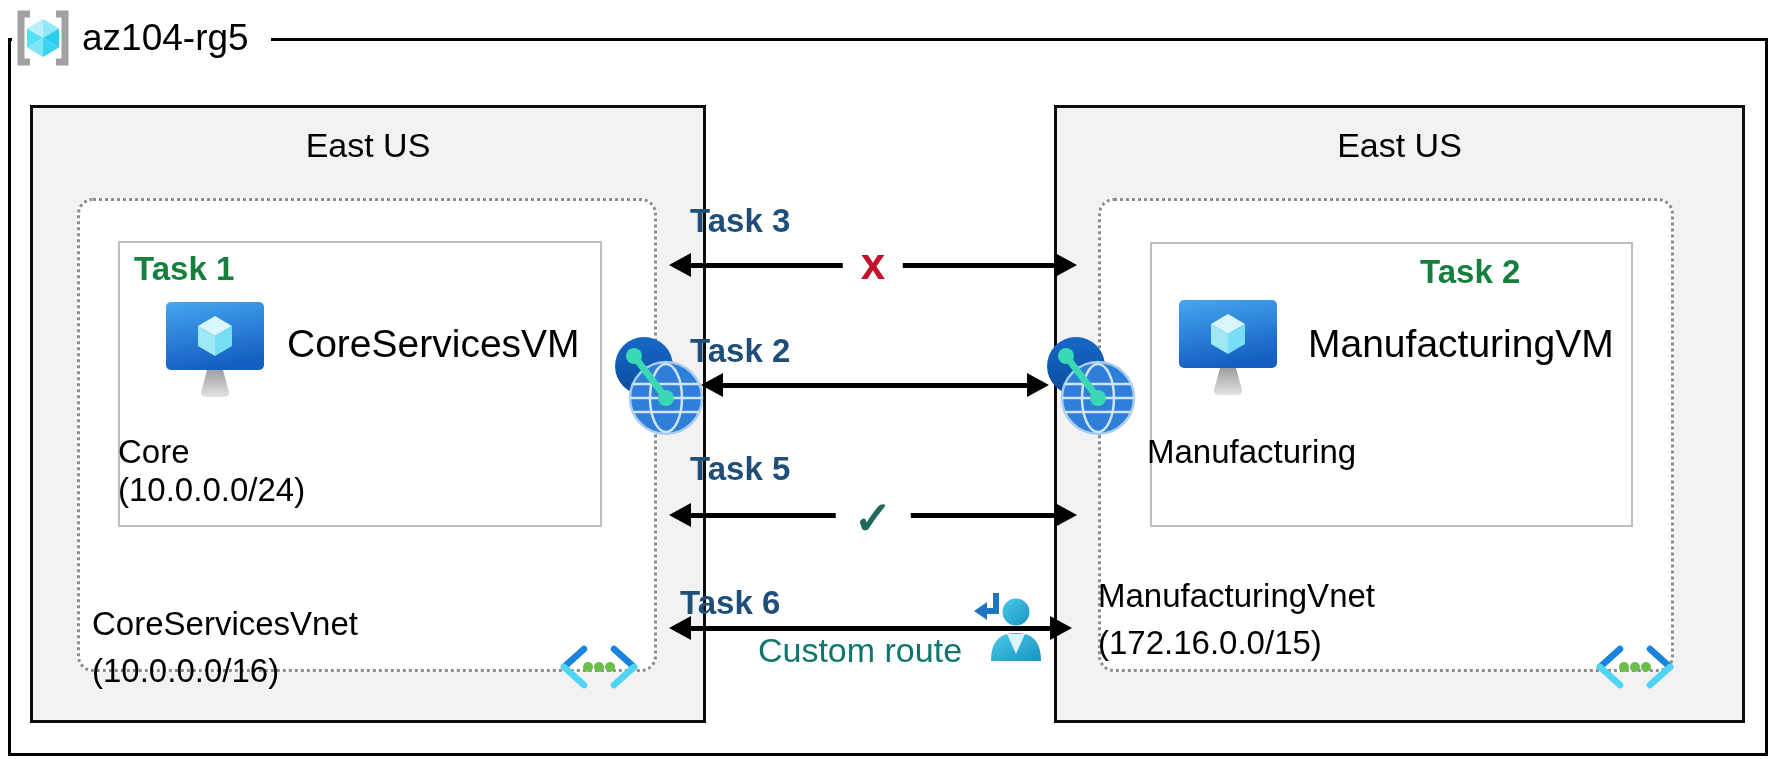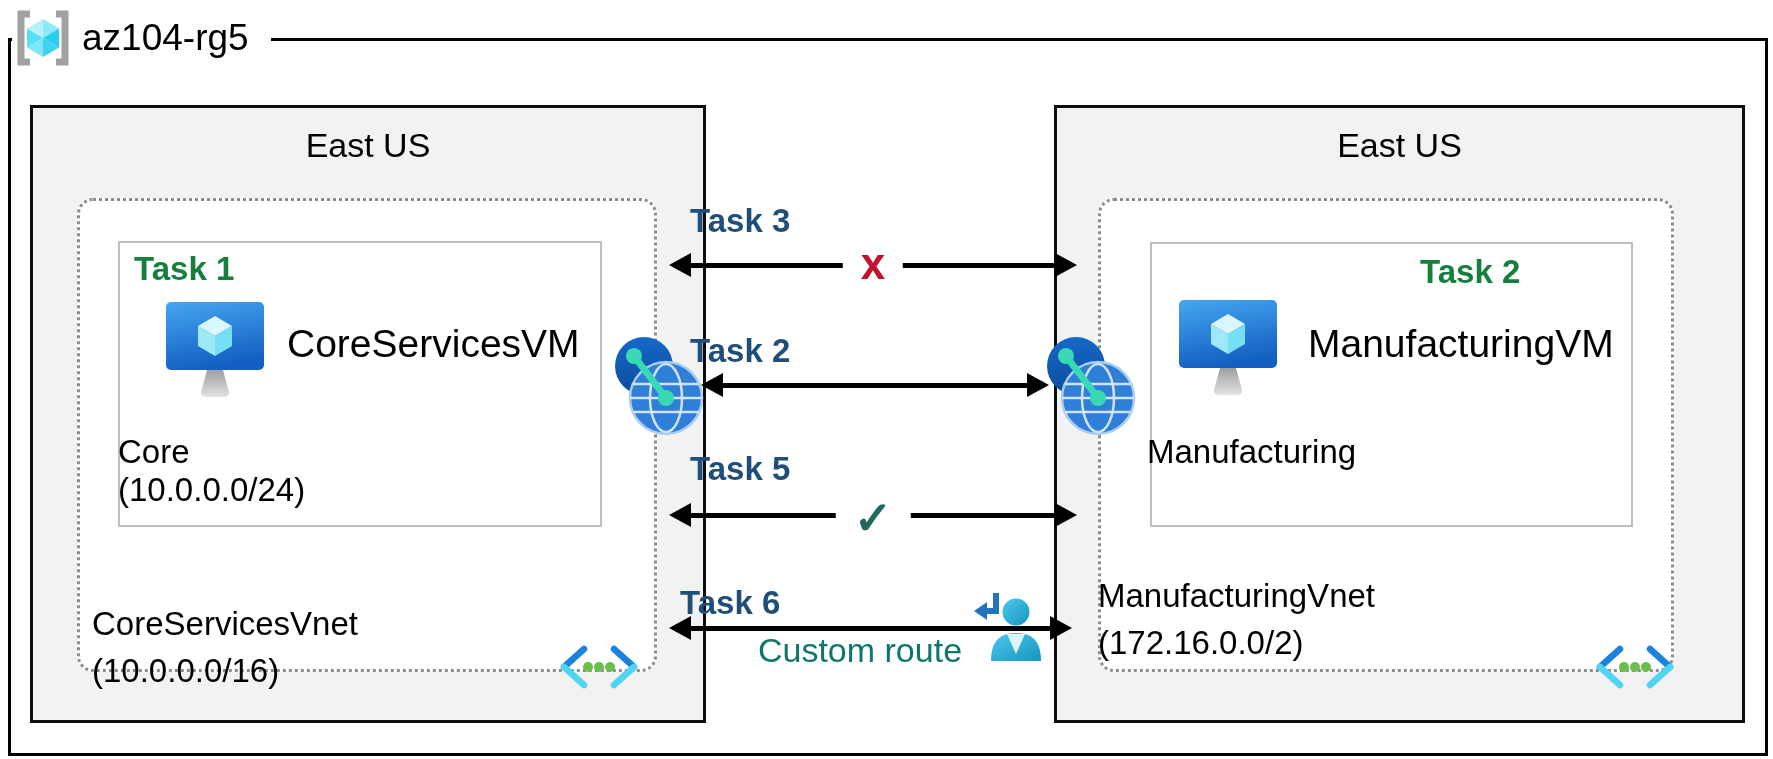--- a/index.html
+++ b/index.html
@@ -136,21 +136,21 @@
     <polygon points="66,24 66,44 49,54 49,34" fill="#76dff5"></polygon>
     <path d="M41 68 L57 68 L63 90 Q64 95 57 95 L41 95 Q34 95 35 90 Z" fill="url(#stg2)"></path>
   </svg>
   <div class="vm-name right">ManufacturingVM</div>
 
   <div class="center-text subnet-label right">
     <div>Manufacturing</div>
   </div>
   <div class="center-text vnet-label right">
     <div>ManufacturingVnet</div>
-    <div>(172.16.0.0/2)</div>
+    <div>(172.16.0.0/15)</div>
   </div>
 
   <div class="conn-label" style="left:690px;width:366px;top:202px;">Task 3</div>
   <div class="harrow" style="left:690px;width:366px;top:263px;">
     <span class="marker marker-x">x</span>
   </div>
 
   <div class="conn-label" style="left:690px;width:366px;top:332px;">Task 2</div>
   <div class="harrow" style="left:722px;width:306px;top:383px;"></div>
 

